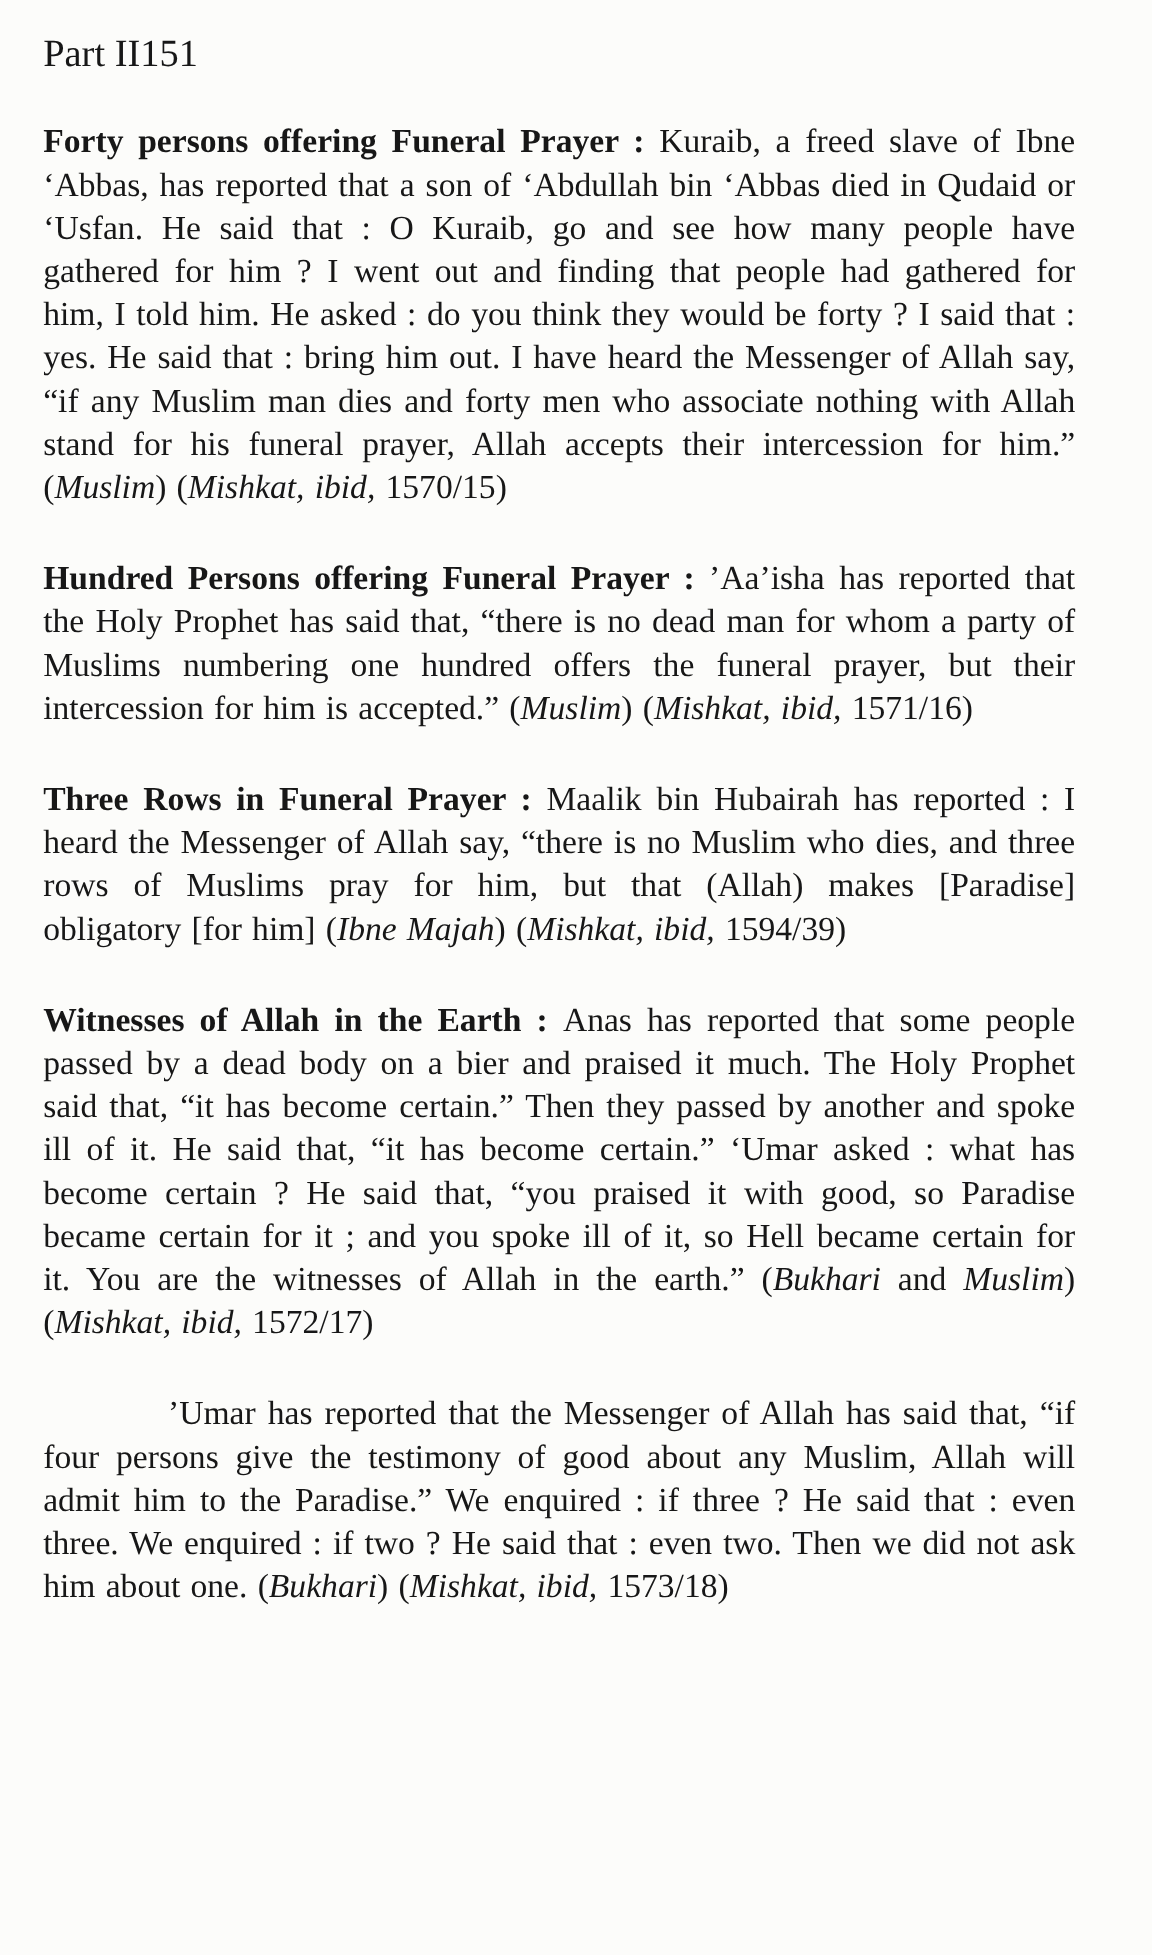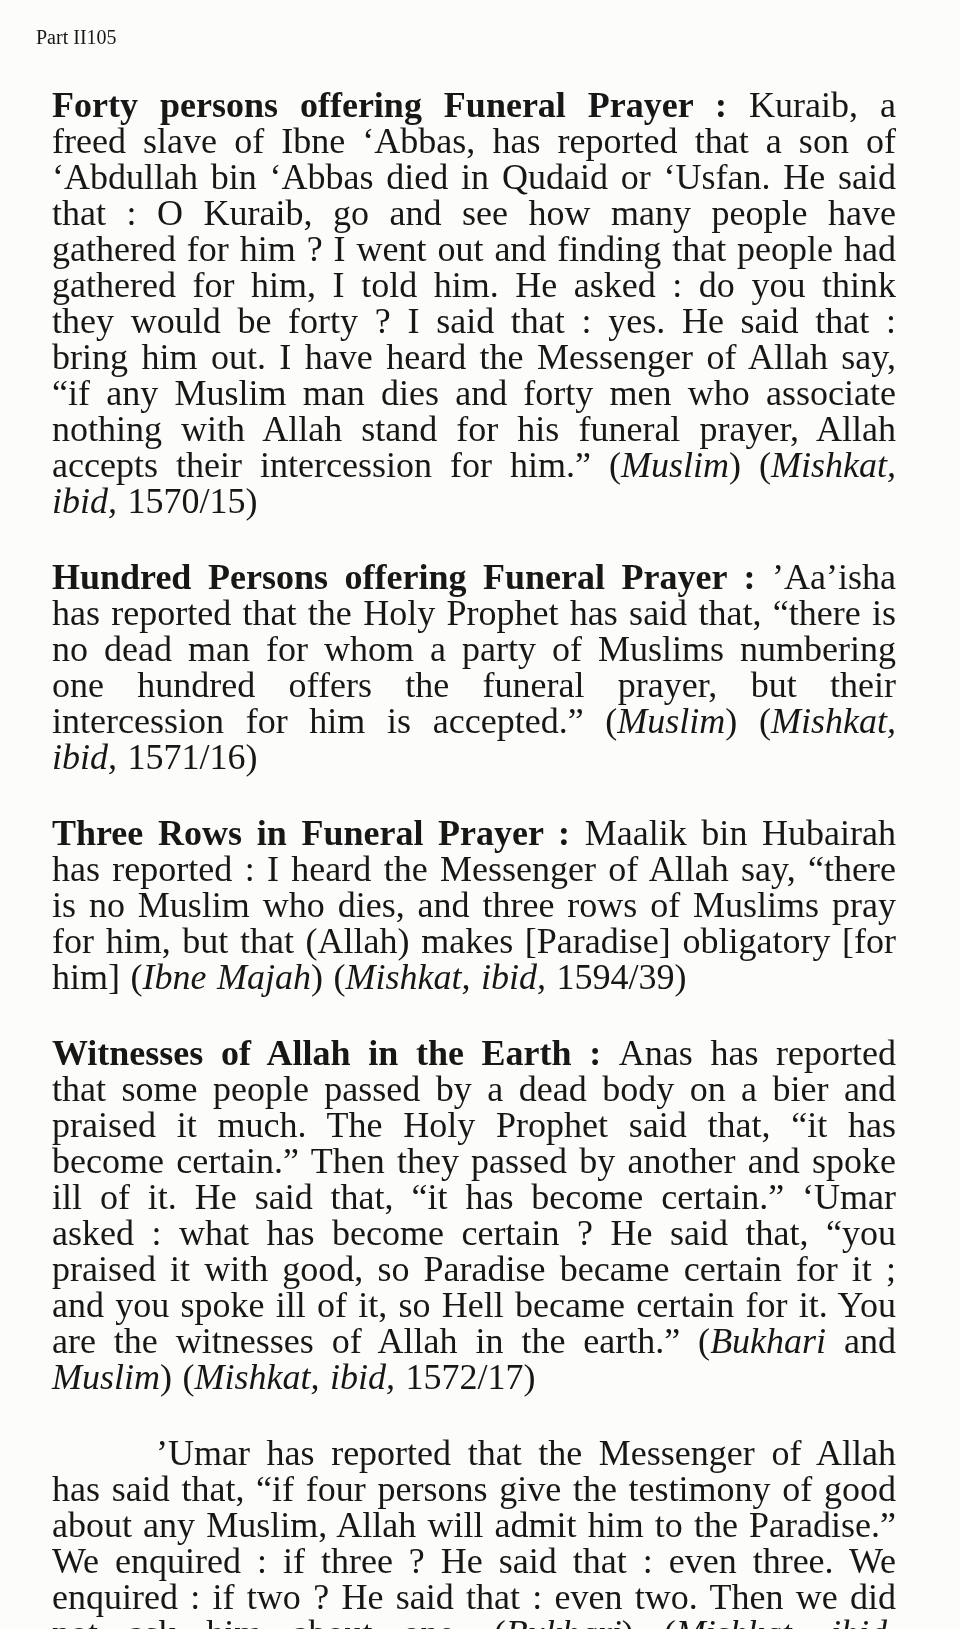--- a/index.html
+++ b/index.html
@@ -14,50 +14,50 @@
   }
   .page {
     width: 960px;
     height: 1629px;
     padding: 26px 64px 0 36px;
     background: #fcfcfa;
   }
   .header {
     display: flex;
     align-items: flex-start;
-    font-size: 20px;
+    font-size: 32px;
     padding-right: 40px;
     margin-bottom: 38px;
     white-space: nowrap;
   }
   .header .part { flex: 0 0 auto; }
   .header .section { flex: 1 1 auto; text-align: center; }
   .header .pageno { flex: 0 0 auto; }
   .italic { font-style: italic; }
   .bold { font-weight: bold; }
   p.para {
-    font-size: 36px;
+    font-size: 28px;
     line-height: 36px;
     text-align: justify;
-    margin: 0 0 40px 16px;
+    margin: 0 0 40px 0;
     word-spacing: 1.5px;
   }
   p.para.indent {
     text-indent: 104px;
     margin-top: 20px;
   }
 </style>
 </head>
 <body>
 
 <div class="page">
 
   <div class="header">
     <span class="part">Part II</span>
-    <span class="pageno">105</span>
+    <span class="pageno">151</span>
   </div>
 
   <p class="para"><span class="bold">Forty persons offering Funeral Prayer : </span><span>Kuraib, a freed slave of Ibne ‘Abbas, has reported that a son of ‘Abdullah bin ‘Abbas died in Qudaid or ‘Usfan. He said that : O Kuraib, go and see how many people have gathered for him ? I went out and finding that people had gathered for him, I told him. He asked : do you think they would be forty ? I said that : yes. He said that : bring him out. I have heard the Messenger of Allah say, “if any Muslim man dies and forty men who associate nothing with Allah stand for his funeral prayer, Allah accepts their intercession for him.” (</span><span class="italic">Muslim</span><span>) (</span><span class="italic">Mishkat, ibid,</span><span> 1570/15)</span></p>
 
   <p class="para"><span class="bold">Hundred Persons offering Funeral Prayer : </span><span>’Aa’isha has reported that the Holy Prophet has said that, “there is no dead man for whom a party of Muslims numbering one hundred offers the funeral prayer, but their intercession for him is accepted.” (</span><span class="italic">Muslim</span><span>) (</span><span class="italic">Mishkat, ibid,</span><span> 1571/16)</span></p>
 
   <p class="para"><span class="bold">Three Rows in Funeral Prayer : </span><span>Maalik bin Hubairah has reported : I heard the Messenger of Allah say, “there is no Muslim who dies, and three rows of Muslims pray for him, but that (Allah) makes [Paradise] obligatory [for him] (</span><span class="italic">Ibne Majah</span><span>) (</span><span class="italic">Mishkat, ibid,</span><span> 1594/39)</span></p>
 
   <p class="para"><span class="bold">Witnesses of Allah in the Earth : </span><span>Anas has reported that some people passed by a dead body on a bier and praised it much. The Holy Prophet said that, “it has become certain.” Then they passed by another and spoke ill of it. He said that, “it has become certain.” ‘Umar asked : what has become certain ? He said that, “you praised it with good, so Paradise became certain for it ; and you spoke ill of it, so Hell became certain for it. You are the witnesses of Allah in the earth.” (</span><span class="italic">Bukhari</span><span> and </span><span class="italic">Muslim</span><span>) (</span><span class="italic">Mishkat, ibid,</span><span> 1572/17)</span></p>
 

